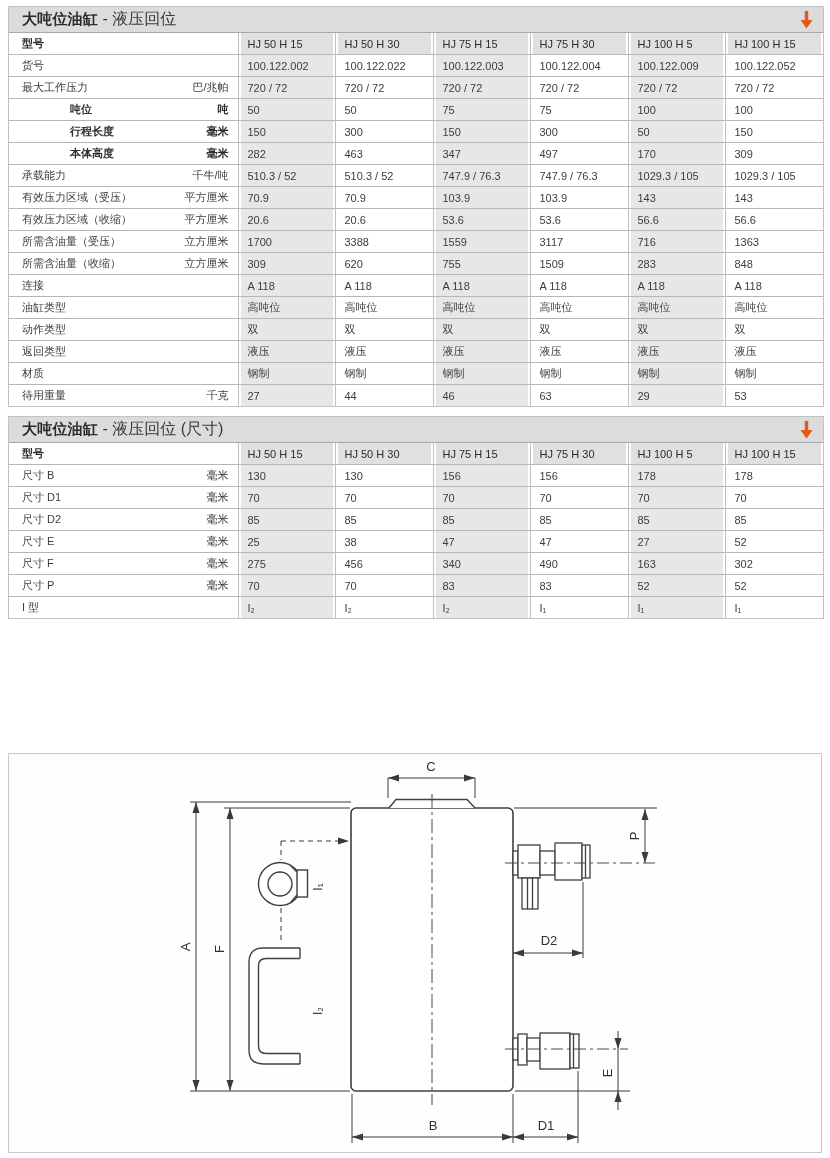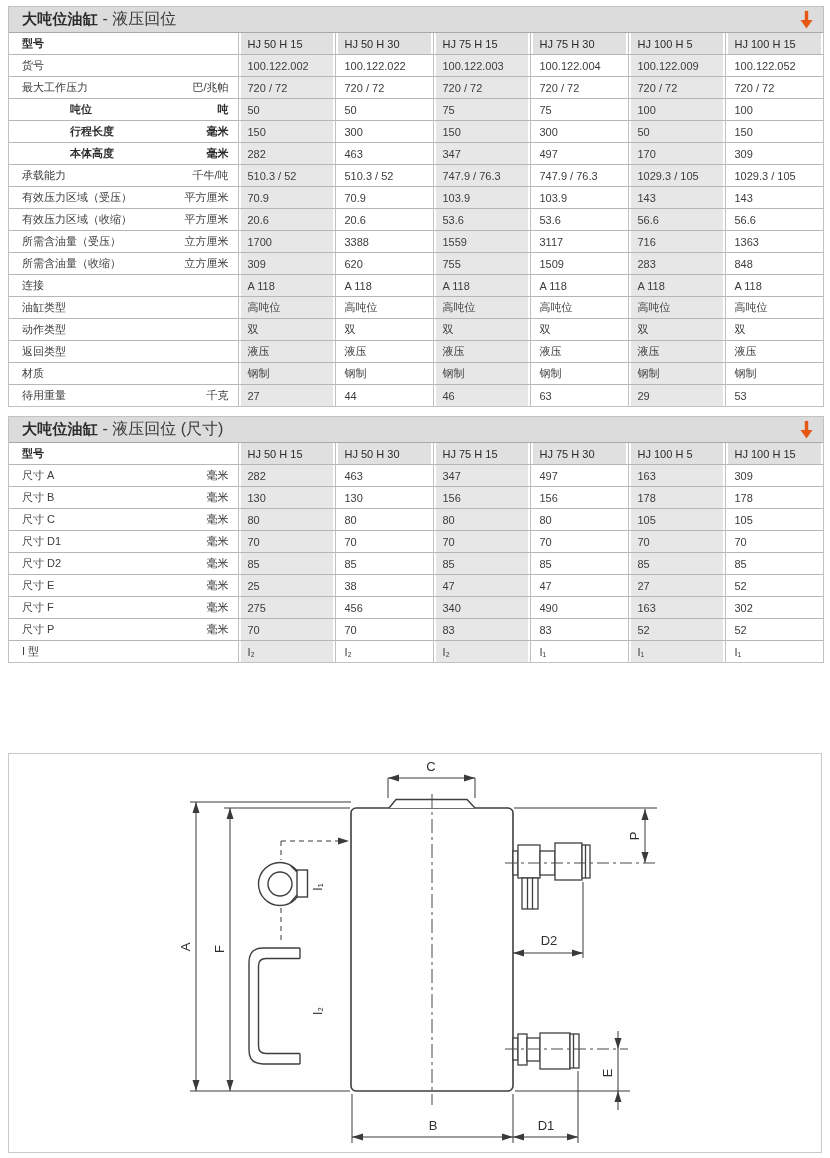--- a/index.html
+++ b/index.html
@@ -552,46 +552,20 @@
           <td class="datacell">
             <div class="cellbg">HJ 100 H 5</div>
           </td>
           <td class="datacell">
             <div class="cellbg">HJ 100 H 15</div>
           </td>
         </tr>
         <tr>
           <td class="lblcell">
             <div class="lblwrap">
-              <span class="lbl">尺寸 A</span>
-              <span class="unit">毫米</span>
-            </div>
-          </td>
-          <td class="datacell">
-            <div class="cellbg gray">282</div>
-          </td>
-          <td class="datacell">
-            <div class="cellbg">463</div>
-          </td>
-          <td class="datacell">
-            <div class="cellbg gray">347</div>
-          </td>
-          <td class="datacell">
-            <div class="cellbg">497</div>
-          </td>
-          <td class="datacell">
-            <div class="cellbg gray">163</div>
-          </td>
-          <td class="datacell">
-            <div class="cellbg">309</div>
-          </td>
-        </tr>
-        <tr>
-          <td class="lblcell">
-            <div class="lblwrap">
               <span class="lbl">尺寸 B</span>
               <span class="unit">毫米</span>
             </div>
           </td>
           <td class="datacell">
             <div class="cellbg gray">130</div>
           </td>
           <td class="datacell">
             <div class="cellbg">130</div>
           </td>
@@ -599,46 +573,20 @@
             <div class="cellbg gray">156</div>
           </td>
           <td class="datacell">
             <div class="cellbg">156</div>
           </td>
           <td class="datacell">
             <div class="cellbg gray">178</div>
           </td>
           <td class="datacell">
             <div class="cellbg">178</div>
-          </td>
-        </tr>
-        <tr>
-          <td class="lblcell">
-            <div class="lblwrap">
-              <span class="lbl">尺寸 C</span>
-              <span class="unit">毫米</span>
-            </div>
-          </td>
-          <td class="datacell">
-            <div class="cellbg gray">80</div>
-          </td>
-          <td class="datacell">
-            <div class="cellbg">80</div>
-          </td>
-          <td class="datacell">
-            <div class="cellbg gray">80</div>
-          </td>
-          <td class="datacell">
-            <div class="cellbg">80</div>
-          </td>
-          <td class="datacell">
-            <div class="cellbg gray">105</div>
-          </td>
-          <td class="datacell">
-            <div class="cellbg">105</div>
           </td>
         </tr>
         <tr>
           <td class="lblcell">
             <div class="lblwrap">
               <span class="lbl">尺寸 D1</span>
               <span class="unit">毫米</span>
             </div>
           </td>
           <td class="datacell">

